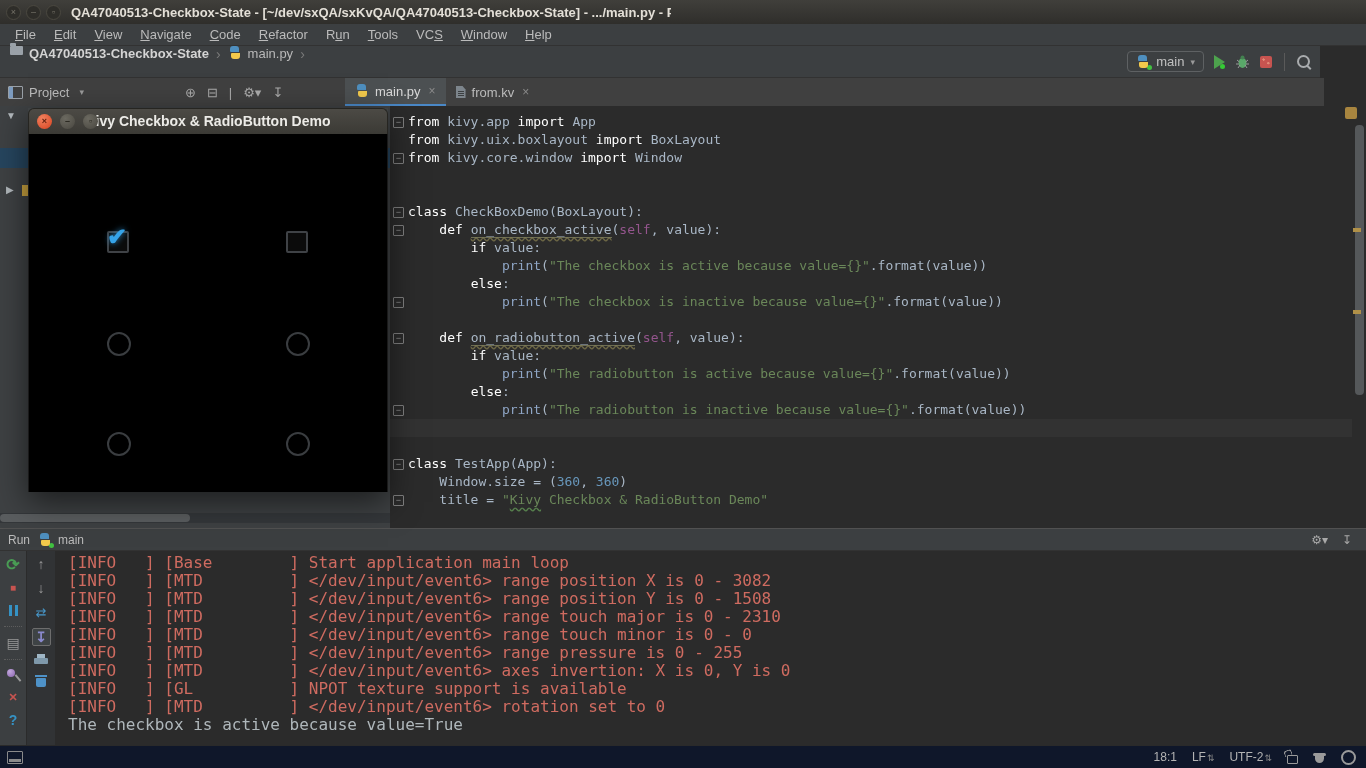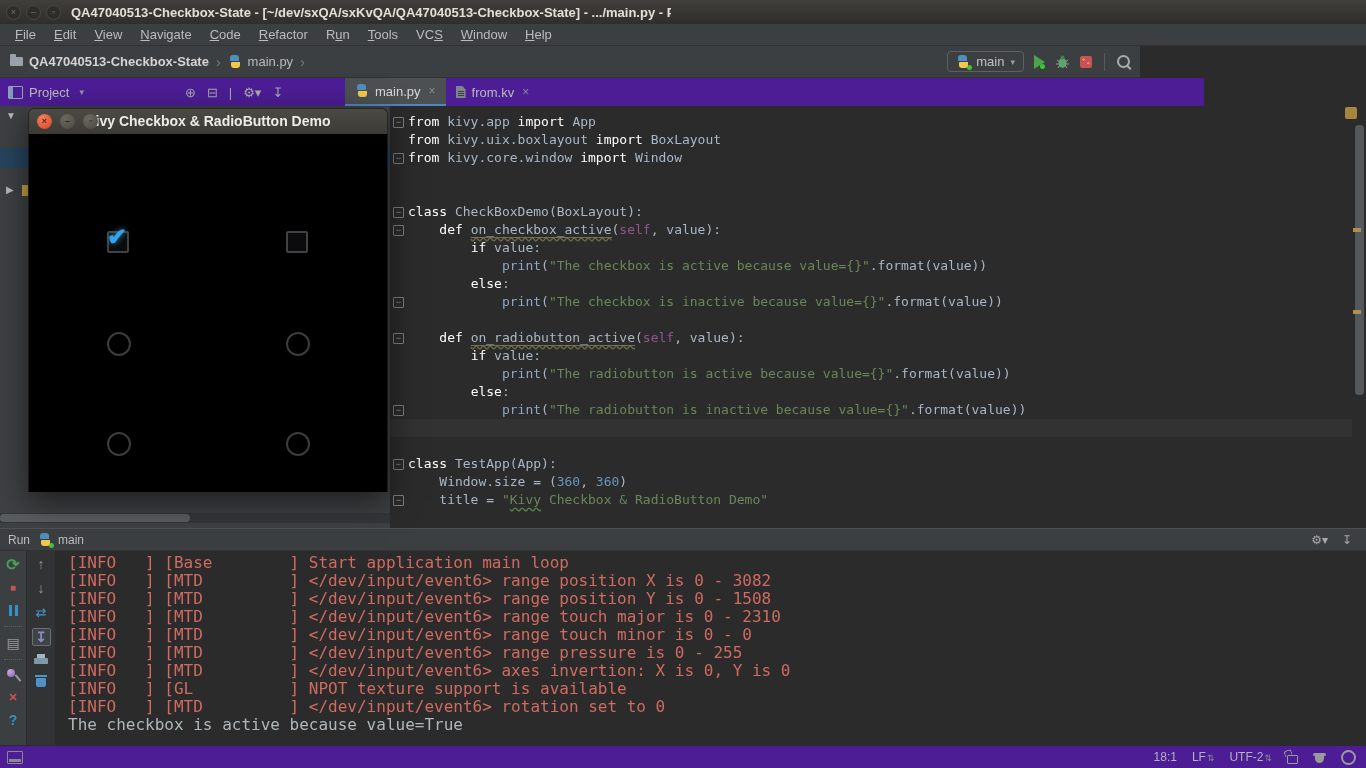--- a/index.html
+++ b/index.html
@@ -30,42 +30,42 @@
     clip-path:polygon(0 35%,35% 35%,72% 5%,72% 95%,35% 65%,0 65%)}
   .ic-vol em{font-style:normal;font-size:9px;color:#e8e6e1;letter-spacing:-1px;margin-left:1px}
   #clock{white-space:nowrap}
   .glyph-gear{font-size:14px;color:#e8e6e1}
   
   #menu-bar{position:absolute;left:0;top:24px;width:1366px;height:22px;background:#3C3F41;
     border-bottom:1px solid #323232;display:flex;align-items:center;padding-left:6px;box-sizing:border-box;
     color:#bbbbbb;font-size:13px;z-index:40}
   .menu-item{padding:2px 9px;cursor:default}
   .menu-item u{text-decoration:underline}
-  #toolbar-row{position:absolute;left:0;top:46px;width:1140px;height:32px;background:#3C3F41;
-    border-bottom:1px solid #323232;display:flex;align-items:center;box-sizing:border-box;font-size:13px;color:#b9b9b9;z-index:40}
+  #toolbar-row{position:absolute;left:0;top:46px;width:1320px;height:32px;background:#3C3F41;
+    border-bottom:1px solid #323232;display:flex;box-sizing:border-box;font-size:13px;color:#b9b9b9;z-index:40}
   .ic-folder{width:13px;height:9px;background:#9aa1a8;border-radius:1px;position:relative;display:inline-block;margin:0 6px 0 10px}
   .ic-folder:before{content:"";position:absolute;top:-3px;left:0;width:6px;height:3px;background:#9aa1a8;border-radius:1px 1px 0 0}
   .crumb-strong{font-weight:bold;color:#d4d4d4}
   .chev{color:#7a7a7a;margin:0 7px;font-size:14px}
   .ic-py{width:14px;height:14px;position:relative;display:inline-block}
   .ic-py:before{content:"";position:absolute;left:2px;top:0;width:9px;height:6px;background:#4E8FBF;border-radius:3px 3px 0 1px}
   .ic-py:after{content:"";position:absolute;left:3px;bottom:1px;width:9px;height:6px;background:#F2C94C;border-radius:1px 0 3px 3px}
   .run-dot{position:absolute;right:-2px;bottom:-1px;width:5px;height:5px;background:#41c141;border-radius:50%}
   .tb-right{margin-left:auto;display:flex;align-items:center;gap:10px;margin-right:10px}
   .run-combo{display:flex;align-items:center;gap:6px;border:1px solid #5e6163;border-radius:4px;padding:2px 8px;color:#c0c0c0}
   .dd-arrow{font-size:9px;color:#9a9a9a}
   .ic-play{width:0;height:0;border-left:11px solid #4DA24D;border-top:7px solid transparent;border-bottom:7px solid transparent;position:relative;display:inline-block}
   .ic-play i{position:absolute;left:-5px;top:2px;width:5px;height:5px;background:#35cb35;border-radius:50%}
   .ic-stopbtn{width:12px;height:12px;background:#C75450;border-radius:2px;display:inline-block;
     background-image:radial-gradient(circle at 30% 30%,#e08a77 1px,transparent 1.4px),radial-gradient(circle at 70% 60%,#e08a77 1px,transparent 1.4px)}
   .vsep{width:1px;height:18px;background:#5a5a5a;margin:0 2px}
   .ic-search{width:9px;height:9px;border:2px solid #a9acae;border-radius:50%;position:relative;display:inline-block}
   .ic-search:after{content:"";position:absolute;width:2px;height:5px;background:#a9acae;right:-2px;bottom:-4px;transform:rotate(-45deg)}
   
-  #panel-band{position:absolute;left:0;top:78px;width:1204px;height:28px;background:#4c1d95;z-index:30}
+  #panel-band{position:absolute;left:0;top:78px;width:1324px;height:28px;background:#404040;z-index:30}
   #project-header{position:absolute;left:0;top:0;width:345px;height:28px;display:flex;align-items:center;color:#bbb;font-size:13px}
   .ic-panel{width:13px;height:11px;border:1px solid #9aa1a8;position:relative;display:inline-block;margin:0 6px 0 8px;border-radius:1px}
   .ic-panel:before{content:"";position:absolute;left:0;top:0;bottom:0;width:4px;background:#7d9cc0}
   .ph-icons{position:absolute;left:185px;top:0;height:28px;display:flex;gap:11px;align-items:center;color:#a9a9a9;font-size:13px}
   #tab-bar{position:absolute;left:345px;top:0;right:0;height:28px;display:flex;align-items:flex-end}
   .etab{display:flex;align-items:center;gap:6px;height:28px;padding:0 10px;color:#bbb;font-size:13px;box-sizing:border-box}
   .etab.active{background:#4C5052;color:#d8d8d8;border-bottom:2px solid #4A88C7}
   .etab .close{color:#8a8a8a;font-size:12px;margin-left:2px}
   .ic-kvfile{width:10px;height:12px;background:#7d858c;position:relative;display:inline-block;
     clip-path:polygon(0 0,70% 0,100% 30%,100% 100%,0 100%)}
@@ -133,21 +133,21 @@
   .ic-printer:before{content:"";position:absolute;left:3px;top:0;width:8px;height:4px;background:#9FB6C6}
   .ic-printer:after{content:"";position:absolute;left:0;top:4px;width:14px;height:6px;background:#7E98AA;border-radius:1px}
   .ic-trash{position:relative;width:12px;height:13px}
   .ic-trash:before{content:"";position:absolute;left:0;top:1px;width:12px;height:2px;background:#4E92C8}
   .ic-trash:after{content:"";position:absolute;left:1px;top:4px;width:10px;height:9px;background:#4E92C8;border-radius:1px 1px 2px 2px}
   #console{position:absolute;left:55px;top:551px;right:0;bottom:23px;background:#2B2B2B;z-index:15;overflow:hidden}
   #console-text{position:absolute;left:13px;top:3px;white-space:pre;font-family:"DejaVu Sans Mono",monospace;
     font-size:16px;line-height:18px}
   .cl-log{color:#CF6B60}.cl-out{color:#AFB7BB}
   
-  #status-bar{position:absolute;left:0;top:745px;width:1366px;height:23px;background:#4c1d95;border-top:1px solid #2a2a2a;
+  #status-bar{position:absolute;left:0;top:745px;width:1366px;height:23px;background:#0f172a;border-top:1px solid #2a2a2a;
     box-sizing:border-box;display:flex;align-items:center;color:#b4b4b4;font-size:12px;z-index:40}
   .ic-toolwin{width:14px;height:11px;border:1px solid #8a8a8a;border-radius:1px;position:relative;margin-left:7px}
   .ic-toolwin:before{content:"";position:absolute;left:1px;right:1px;bottom:1px;height:3px;background:#8a8a8a}
   .sb-right{margin-left:auto;display:flex;align-items:center;gap:15px;margin-right:10px}
   .updn{font-size:9px;color:#8a8a8a;margin-left:1px}
   .ic-lock{width:9px;height:7px;border:1px solid #9a9a9a;border-radius:1px;position:relative;margin-top:5px}
   .ic-lock:before{content:"";position:absolute;left:-4px;top:-6px;width:6px;height:5px;border:1px solid #9a9a9a;
     border-bottom:none;border-radius:3px 3px 0 0;transform:rotate(-18deg)}
   .ic-hector{position:relative;width:13px;height:13px}
   .ic-hector:before{content:"";position:absolute;left:0;top:2px;width:13px;height:3px;background:#9a9a9a;border-radius:2px}

